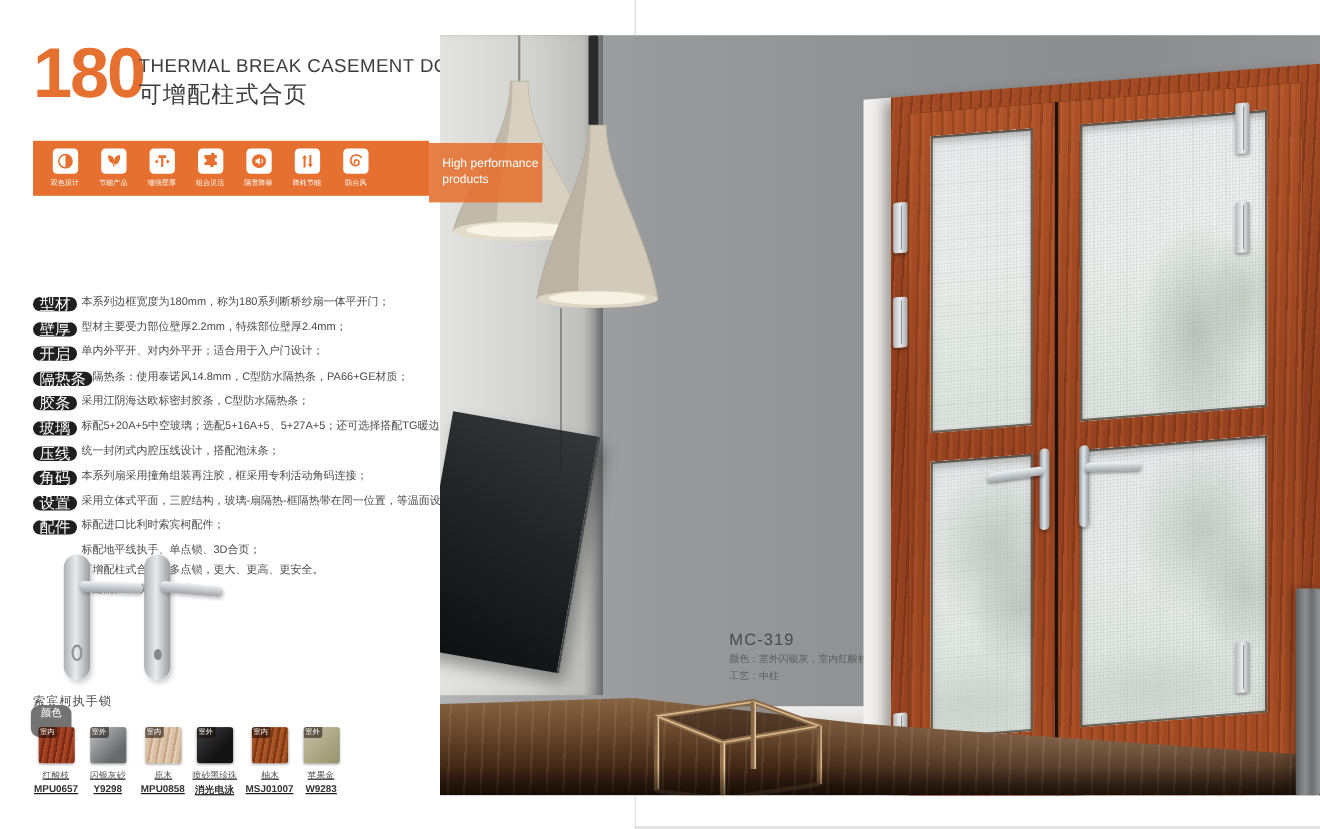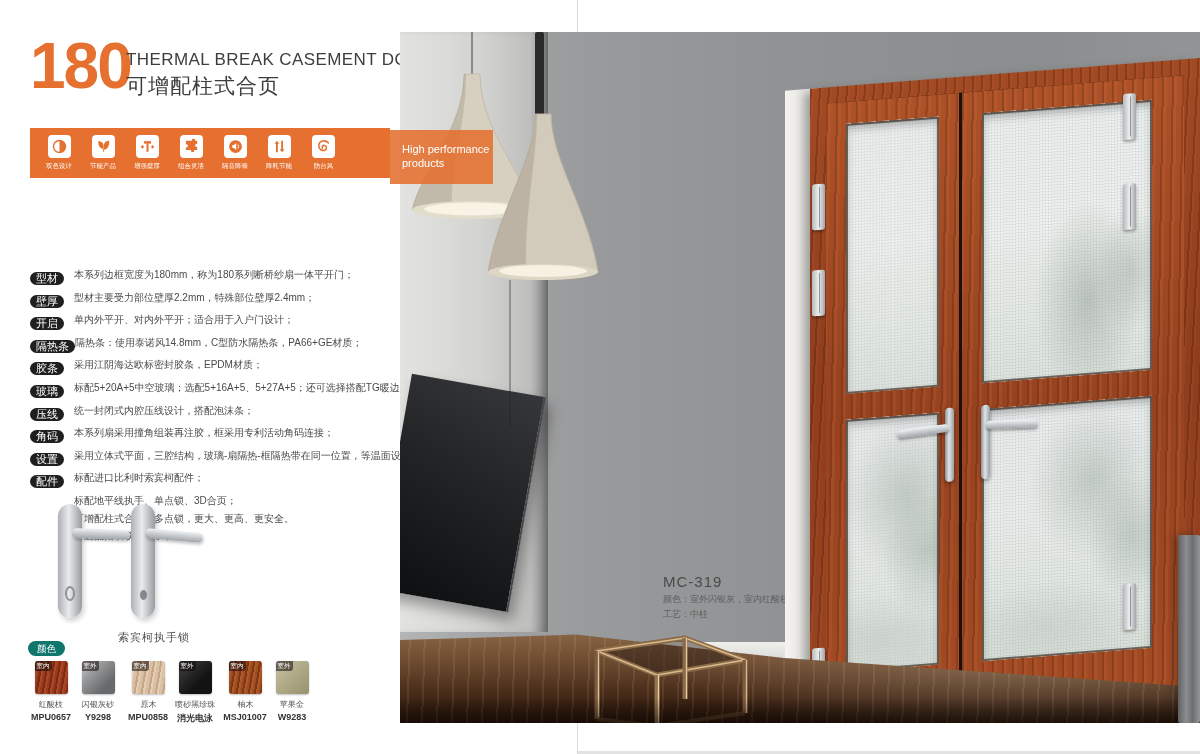--- a/index.html
+++ b/index.html
@@ -22,46 +22,46 @@
   .feat-icon svg { width:17px; height:17px; display:block; }
   .feat-label { margin-top:3px; font-size:7px; color:#fff; white-space:nowrap; transform:scale(.92); }
   .banner-tag { position:absolute; left:390px; top:130px; width:103px; height:54px;
                 background:rgba(229,112,47,.88); color:#fff; font-size:11px; line-height:14px;
                 padding:12px 0 0 12px; z-index:6; }
 
   
   .specs { position:absolute; left:30px; top:268px; width:380px; }
   .spec-row { display:flex; align-items:flex-start; margin-bottom:4.6px; }
   .spec-pill-box { flex:0 0 44px; }
-  .spec-pill { display:inline-block; background:#1f1f1f; color:#fff; font-size:11px; line-height:13px;
+  .spec-pill { display:inline-block; background:#1f1f1f; color:#fff; font-size:14px; line-height:13px;
                height:13px; padding:0 6px; border-radius:7px; white-space:nowrap; }
   .spec-text { font-size:10px; color:#4a4a4a; line-height:13px; white-space:nowrap; }
 
   
   .handle-art { position:absolute; left:58px; top:504px; width:200px; height:122px; }
   .hplate { position:absolute; width:24px; height:114px; border-radius:12px;
             background:linear-gradient(90deg,#aeb1b4,#e9ebed 45%,#989c9f);
             box-shadow:2px 3px 5px rgba(0,0,0,.18); }
   .hplate.p1 { left:0; } .hplate.p2 { left:73px; }
   .hlever { position:absolute; height:10px; width:58px; border-radius:5px; top:24px;
             background:linear-gradient(180deg,#f0f2f4,#9fa4a8); box-shadow:1px 2px 3px rgba(0,0,0,.22); }
   .hlever.l1 { left:14px; transform:rotate(2deg); transform-origin:left center; }
   .hlever.l2 { left:87px; transform:rotate(5deg); transform-origin:left center; }
   .hkeyhole { position:absolute; left:7px; top:82px; width:10px; height:15px; border:2px solid #8f9396;
               border-radius:50%; }
   .hdot { position:absolute; left:82px; top:86px; width:7px; height:10px; border-radius:50%;
           background:#85898c; }
-  .handle-caption { position:absolute; left:30px; top:630px; width:160px; text-align:right;
+  .handle-caption { position:absolute; left:30px; top:630px; width:160px; text-align:left;
                     font-size:11px; color:#4a4a4a; letter-spacing:1px; }
 
   
-  .colors-label { position:absolute; left:28px; top:641px; background:#0f766e; color:#fff;
-                  font-size:9.5px; line-height:15px; height:15px; padding:0 9px; border-radius:8px; }
+  .colors-label { position:absolute; left:28px; top:641px; background:#737373; color:#fff;
+                  font-size:9.5px; line-height:15px; height:29px; padding:0 9px; border-radius:8px; }
   .swatch-groups { position:absolute; left:30px; top:661px; display:flex; }
-  .swatch-group { display:flex; gap:5px; }
+  .swatch-group { display:flex; gap:5px;text-decoration:underline; }
   .swatch-group + .swatch-group { margin-left:8px; }
   .sw-block { width:42px; display:flex; flex-direction:column; align-items:center; }
   .sw { position:relative; width:33px; height:33px; border-radius:3px; overflow:hidden;
         box-shadow:0 1px 2px rgba(0,0,0,.25); }
   .sw-tag { position:absolute; left:0; top:0; background:rgba(20,10,8,.55); color:#fff;
             font-size:6.5px; line-height:8px; padding:1px 2px; border-bottom-right-radius:3px; }
   .sw-name { margin-top:5px; font-size:8.5px; color:#555; white-space:nowrap; transform:scale(.95); }
   .sw-code { margin-top:1px; font-size:9px; font-weight:bold; color:#333; white-space:nowrap; }
   .tx-wood { background-image:repeating-linear-gradient(100deg, rgba(60,15,5,.35) 0 2px,
              rgba(255,160,90,.14) 2px 4px, transparent 4px 6px); }
@@ -253,21 +253,21 @@
       <div class="spec-row">
         <div class="spec-pill-box"><span class="spec-pill">开启</span></div>
         <div class="spec-text">单内外平开、对内外平开；适合用于入户门设计；</div>
       </div>
       <div class="spec-row">
         <div class="spec-pill-box"><span class="spec-pill">隔热条</span></div>
         <div class="spec-text">隔热条：使用泰诺风14.8mm，C型防水隔热条，PA66+GE材质；</div>
       </div>
       <div class="spec-row">
         <div class="spec-pill-box"><span class="spec-pill">胶条</span></div>
-        <div class="spec-text">采用江阴海达欧标密封胶条，EPDM材质；</div>
+        <div class="spec-text">采用江阴海达欧标密封胶条，C型防水隔热条；</div>
       </div>
       <div class="spec-row">
         <div class="spec-pill-box"><span class="spec-pill">玻璃</span></div>
         <div class="spec-text">标配5+20A+5中空玻璃；选配5+16A+5、5+27A+5；还可选择搭配TG暖边间隔条；</div>
       </div>
       <div class="spec-row">
         <div class="spec-pill-box"><span class="spec-pill">压线</span></div>
         <div class="spec-text">统一封闭式内腔压线设计，搭配泡沫条；</div>
       </div>
       <div class="spec-row">

